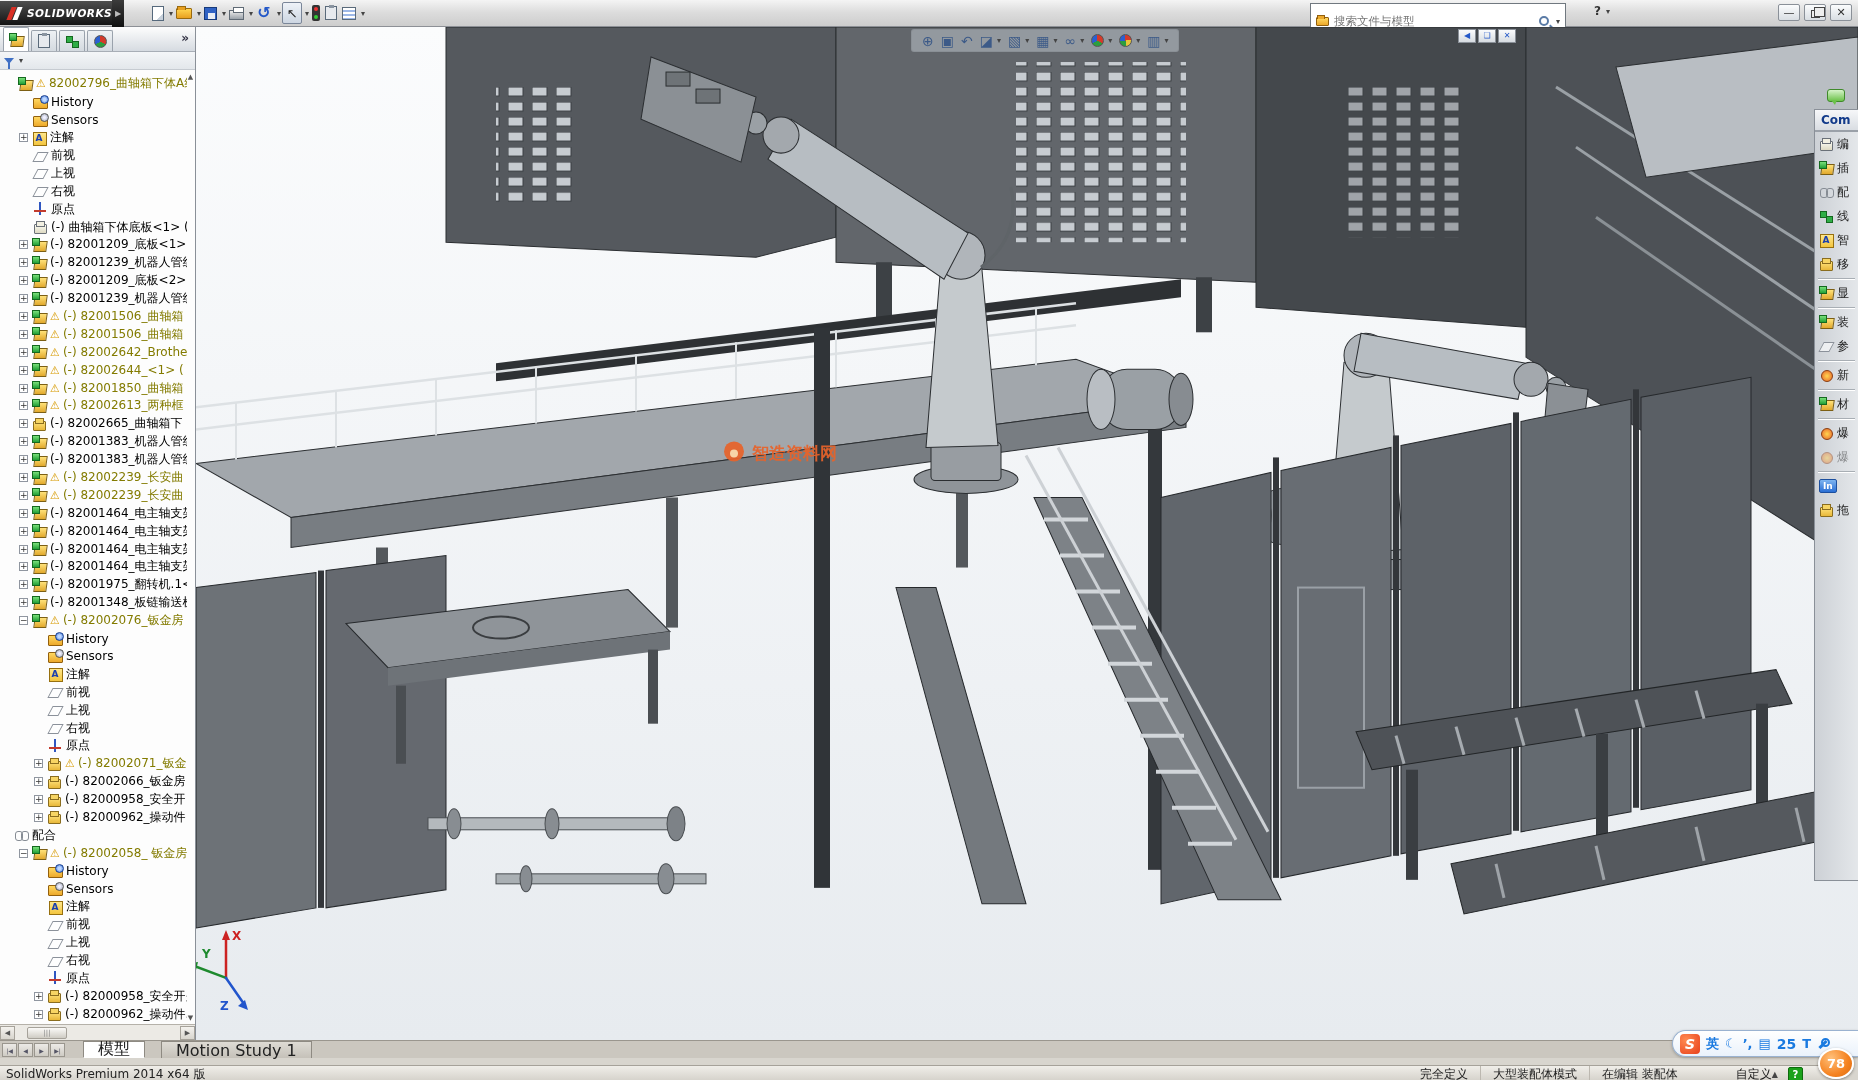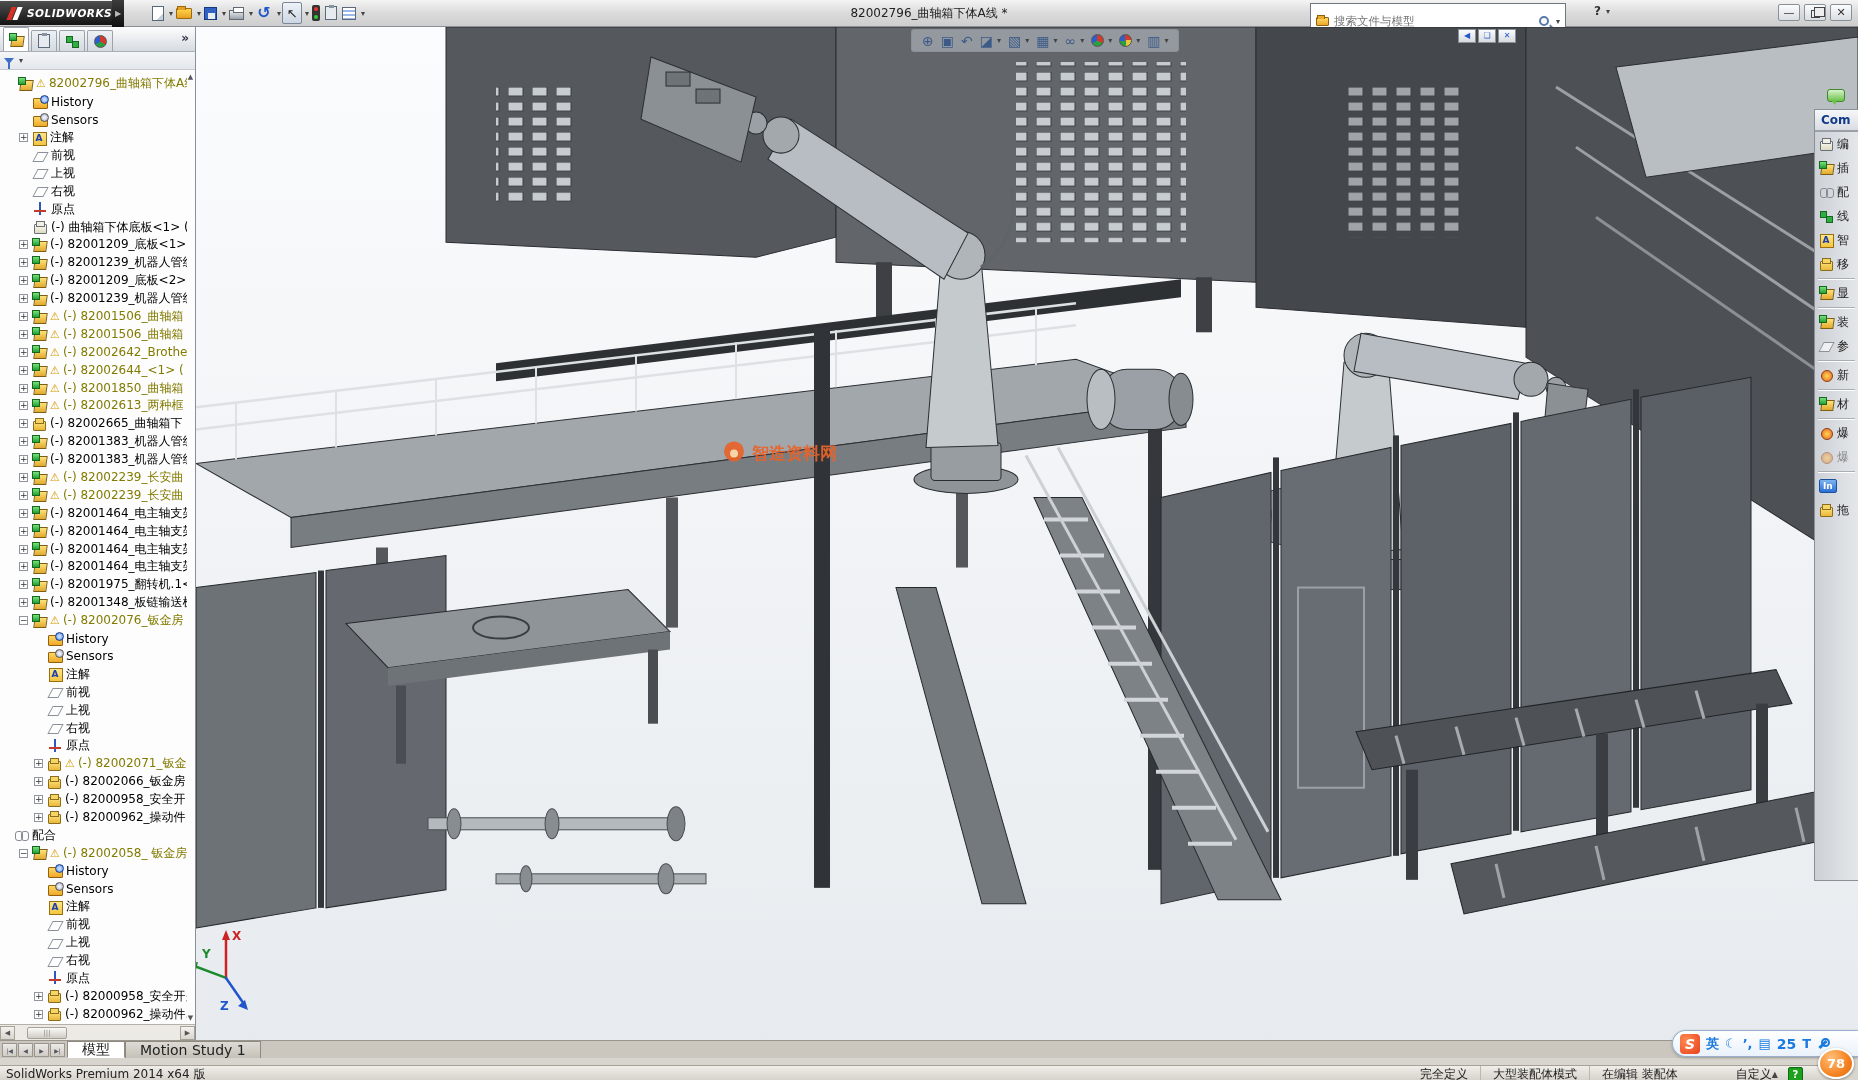--- a/index.html
+++ b/index.html
@@ -143,22 +143,22 @@
   .sbtn{width:15px;height:14px;background:linear-gradient(#f4f2ee,#d8d5ce);border:1px solid #a6a29a;
     font-size:7px;color:#555;display:flex;align-items:center;justify-content:center;flex:none}
   .sthumb{width:40px;height:12px;margin-left:12px;background:linear-gradient(#fbfaf8,#cfccc4);
     border:1px solid #a6a29a;border-radius:2px;display:flex;align-items:center;justify-content:center;color:#888;font-size:7px}
   .sbtn.right{margin-left:auto}
   #tabsrow{position:absolute;left:0;bottom:22px;right:0;height:18px;background:#cbc7bf;
     border-top:1px solid #9a968e;display:flex;align-items:stretch}
   .navg{display:flex;gap:1px;padding:2px 2px 1px 2px}
   .nvb{width:15px;background:linear-gradient(#eceae6,#cfccc4);border:1px solid #9a968e;font-size:6px;
     display:flex;align-items:center;justify-content:center;color:#556}
-  .dtab{padding:4px 14px;font-size:14px;display:flex;align-items:center;border:1px solid #8e8a82;border-bottom:none;
-    background:linear-gradient(#dedbd4,#c5c1b9);margin-left:0;color:#222}
+  .dtab{padding:4px 14px;font-size:16px;display:flex;align-items:center;border:1px solid #8e8a82;border-bottom:none;
+    background:linear-gradient(#dedbd4,#c5c1b9);margin-left:16px;color:#222}
   .dtab.active{background:#fff;border-bottom:1px solid #fff}
   #statusbar{position:absolute;left:0;bottom:0;right:14px;height:15px;
     background:linear-gradient(#f0eee9,#d6d3cc);border-top:1px solid #a6a29a;
     display:flex;color:#222}
   #statusleft{margin-left:6px}
   #statusright{position:absolute;left:1408px;display:flex;align-items:center;gap:0}
   .stseg{padding:0 12px;border-left:1px solid #bcb8b0;white-space:nowrap}
   .stseg:first-child{border-left:none}
   .custom{margin-left:46px;display:flex;align-items:center;gap:0}
   .upar{font-size:8px;color:#444}
@@ -220,21 +220,20 @@
         <span class="mi mi-rebuild-traffic-light"></span>
       </span>
       <span class="tbi">
         <span class="mi mi-file-properties"></span>
       </span>
       <span class="tbi">
         <span class="mi mi-options"></span>
       </span>
       <span class="dd">▾</span>
     </div>
-  <div id="doctitle">82002796_曲轴箱下体A线 *</div>
   <div id="searchbox">
     <span class="sfold"></span>
     <span class="sph">搜索文件与模型</span>
     <span class="mag"></span>
     <span class="dd">▾</span>
   </div>
   <div id="helpgrp">
     <span>?</span>
     <span class="dd">▾</span>
   </div>

